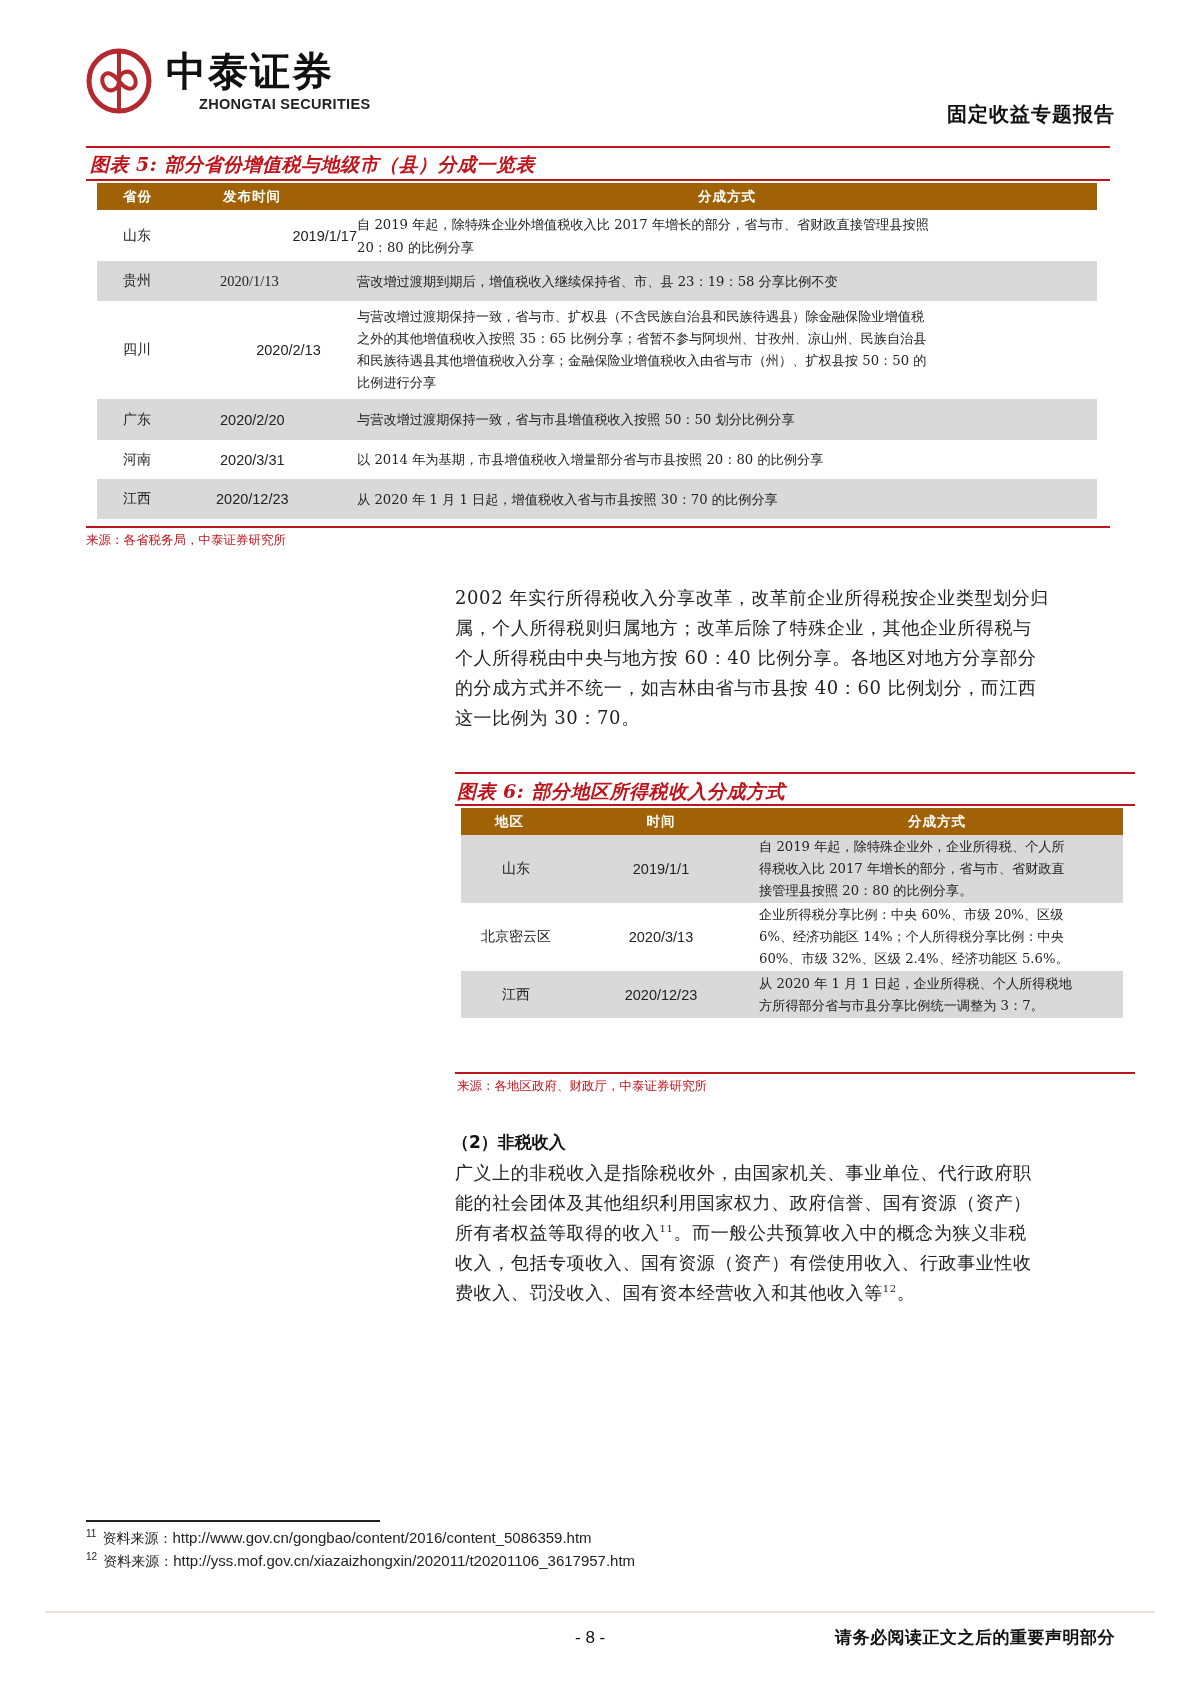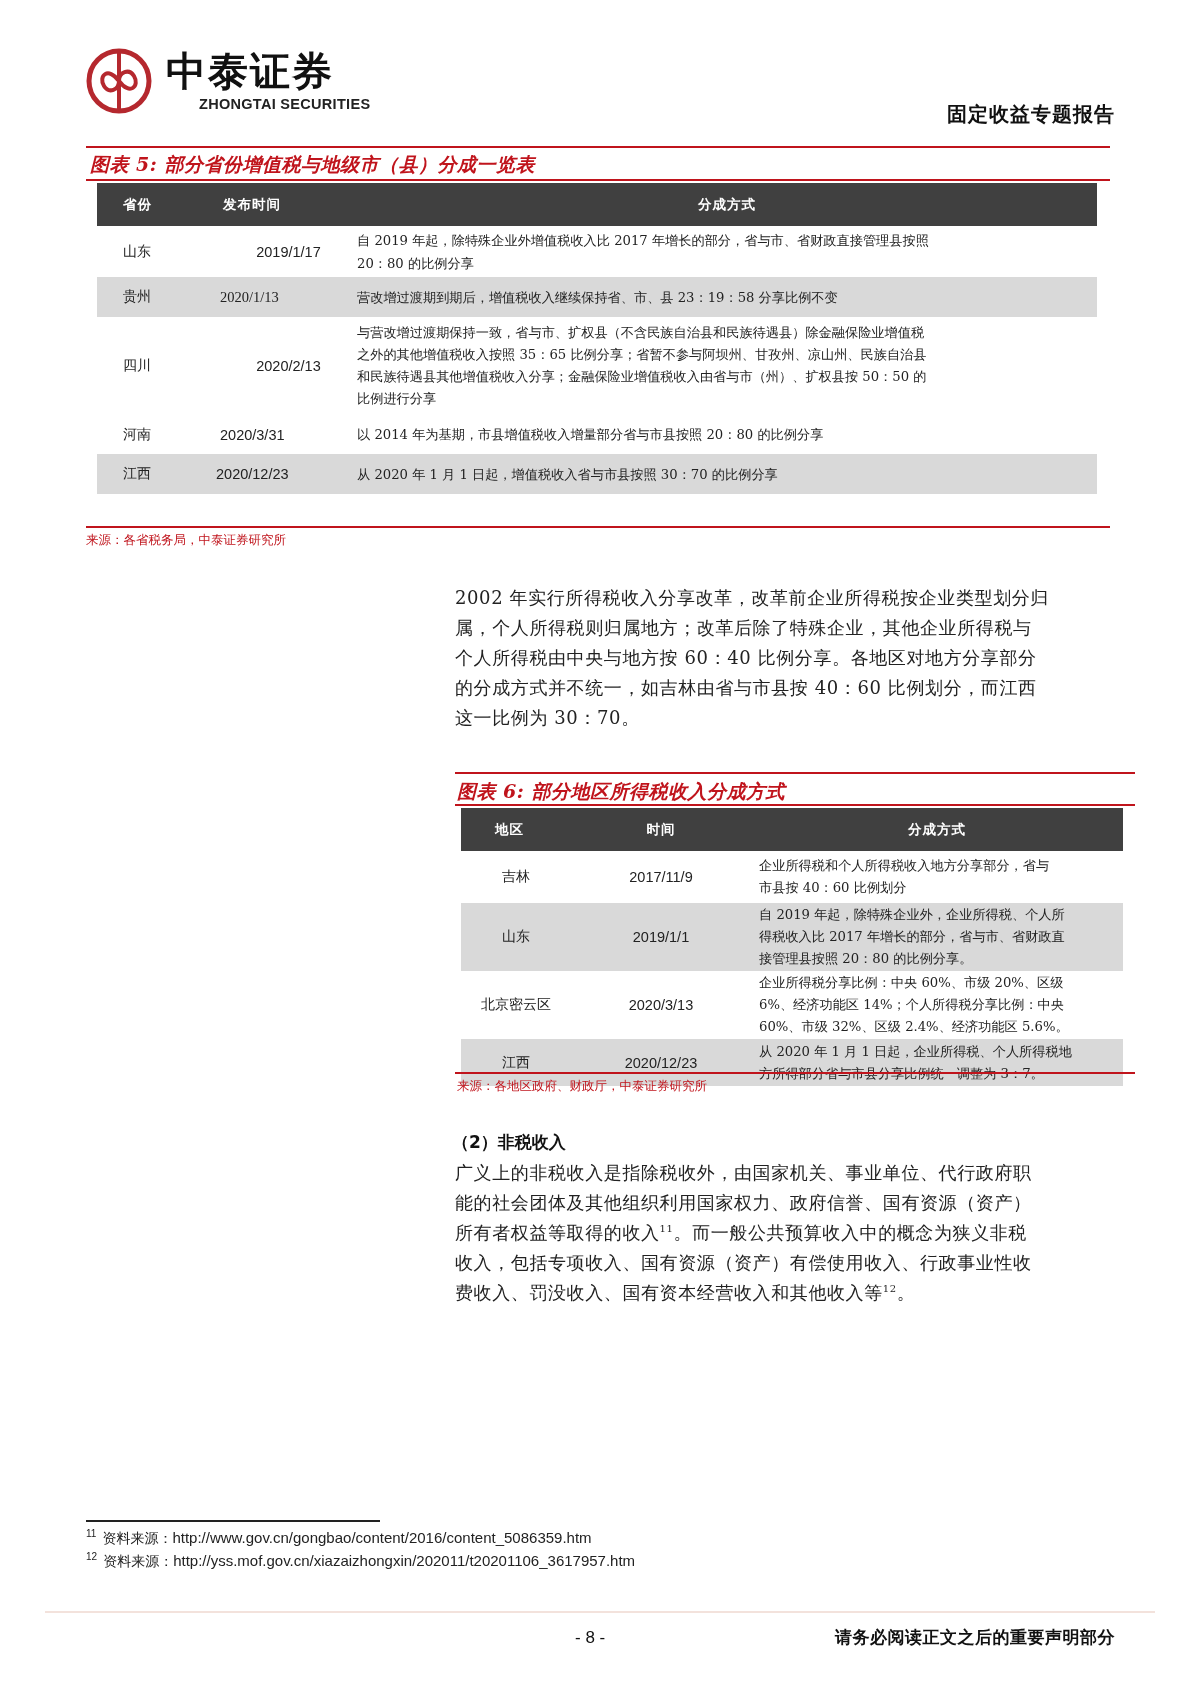--- a/index.html
+++ b/index.html
@@ -16,22 +16,22 @@
              font-weight: bold; font-size: 14.5px; letter-spacing: 0.3px; color: #222; margin-left: 31px; }
   .report-type { right: 85px; top: 101px; font-weight: bold; font-size: 20px; color: #111; letter-spacing: 1px; }
 
   
   .fig-topline { height: 2px; background: #c0141c; }
   .fig-title { font-family: "DejaVu Serif", serif; font-weight: bold; font-style: italic;
                color: #c0141c; font-size: 19px; letter-spacing: 0.5px; }
   .fig-underline { height: 1.5px; background: #c0141c; }
 
   table.fig { border-collapse: collapse; position: absolute; table-layout: fixed; }
-  table.fig th { background: #404040; color: #ffffff; font-weight: bold; font-size: 13.5px;
-                 height: 27px; padding: 8px; letter-spacing: 1px; font-family: "DejaVu Serif", serif; }
+  table.fig th { background: #a16207; color: #ffffff; font-weight: bold; font-size: 13.5px;
+                 height: 27px; padding: 0; letter-spacing: 1px; font-family: "DejaVu Serif", serif; }
   table.fig td { font-size: 13.5px; padding: 0; vertical-align: middle; color: #222; }
   table.fig tr.alt td { background: #d9d9d9; }
   table.fig td.prov { font-family: "DejaVu Serif", serif; font-size: 14px; }
   table.fig td.date { font-family: "Liberation Sans", sans-serif; font-size: 14.5px; text-align: center; }
   table.fig td.desc { font-family: "DejaVu Serif", serif; font-size: 13.2px; line-height: 23px; }
   .fig-bottomline { height: 2px; background: #c0141c; }
   .source { color: #c0141c; font-size: 12.5px; font-family: "DejaVu Serif", serif; }
 
   
   .para { font-family: "DejaVu Serif", serif; font-size: 18px; line-height: 30px; color: #222;
@@ -77,41 +77,48 @@
   <thead>
     <tr>
       <th style="text-align:left; padding-left:26px;">省份</th>
       <th style="text-align:left; padding-left:26px;">发布时间</th>
       <th style="text-align:center;">分成方式</th>
     </tr>
   </thead>
   <tbody>
     <tr style="height:51px;">
       <td class="prov" style="padding-left:26px;">山东</td>
-      <td class="date" style="text-align:center; padding-left:23px;">2019/1/17</td>
+      <td class="date" style="text-align:right; padding-left:23px;">2019/1/17</td>
       <td class="desc" style="padding-left:0;">
         <div>自 2019 年起，除特殊企业外增值税收入比 2017 年增长的部分，省与市、省财政直接管理县按照</div>
         <div>20：80 的比例分享</div>
       </td>
     </tr>
     <tr class="alt" style="height:40px;">
       <td class="prov" style="padding-left:26px;">贵州</td>
       <td class="date" style="text-align:left; padding-left:23px;font-family:Liberation Serif, serif;">2020/1/13</td>
       <td class="desc">
         <div>营改增过渡期到期后，增值税收入继续保持省、市、县 23：19：58 分享比例不变</div>
       </td>
     </tr>
     <tr style="height:98px;">
       <td class="prov" style="padding-left:26px;">四川</td>
       <td class="date" style="text-align:center; padding-left:23px;">2020/2/13</td>
       <td class="desc" style="line-height:22px;">
         <div>与营改增过渡期保持一致，省与市、扩权县（不含民族自治县和民族待遇县）除金融保险业增值税</div>
         <div>之外的其他增值税收入按照 35：65 比例分享；省暂不参与阿坝州、甘孜州、凉山州、民族自治县</div>
         <div>和民族待遇县其他增值税收入分享；金融保险业增值税收入由省与市（州）、扩权县按 50：50 的</div>
         <div>比例进行分享</div>
+      </td>
+    </tr>
+    <tr class="alt" style="height:41px;">
+      <td class="prov" style="padding-left:26px;">广东</td>
+      <td class="date" style="text-align:left; padding-left:23px;">2020/2/20</td>
+      <td class="desc">
+        <div>与营改增过渡期保持一致，省与市县增值税收入按照 50：50 划分比例分享</div>
       </td>
     </tr>
     <tr style="height:39px;">
       <td class="prov" style="padding-left:26px;">河南</td>
       <td class="date" style="text-align:left; padding-left:23px;">2020/3/31</td>
       <td class="desc">
         <div>以 2014 年为基期，市县增值税收入增量部分省与市县按照 20：80 的比例分享</div>
       </td>
     </tr>
     <tr class="alt" style="height:40px;">
@@ -145,28 +152,20 @@
       <col style="width:372px">
     </colgroup>
   <thead>
     <tr>
       <th style="text-align:left; padding-left:34px;">地区</th>
       <th style="text-align:center;">时间</th>
       <th style="text-align:center;">分成方式</th>
     </tr>
   </thead>
   <tbody>
-    <tr style="height:52px;">
-      <td class="prov" style="text-align:center;">吉林</td>
-      <td class="date">2017/11/9</td>
-      <td class="desc" style="line-height:22px; padding-left:8px;">
-        <div>企业所得税和个人所得税收入地方分享部分，省与</div>
-        <div>市县按 40：60 比例划分</div>
-      </td>
-    </tr>
     <tr class="alt" style="height:68px;">
       <td class="prov" style="text-align:center;">山东</td>
       <td class="date">2019/1/1</td>
       <td class="desc" style="line-height:22px; padding-left:8px;">
         <div>自 2019 年起，除特殊企业外，企业所得税、个人所</div>
         <div>得税收入比 2017 年增长的部分，省与市、省财政直</div>
         <div>接管理县按照 20：80 的比例分享。</div>
       </td>
     </tr>
     <tr style="height:68px;">

